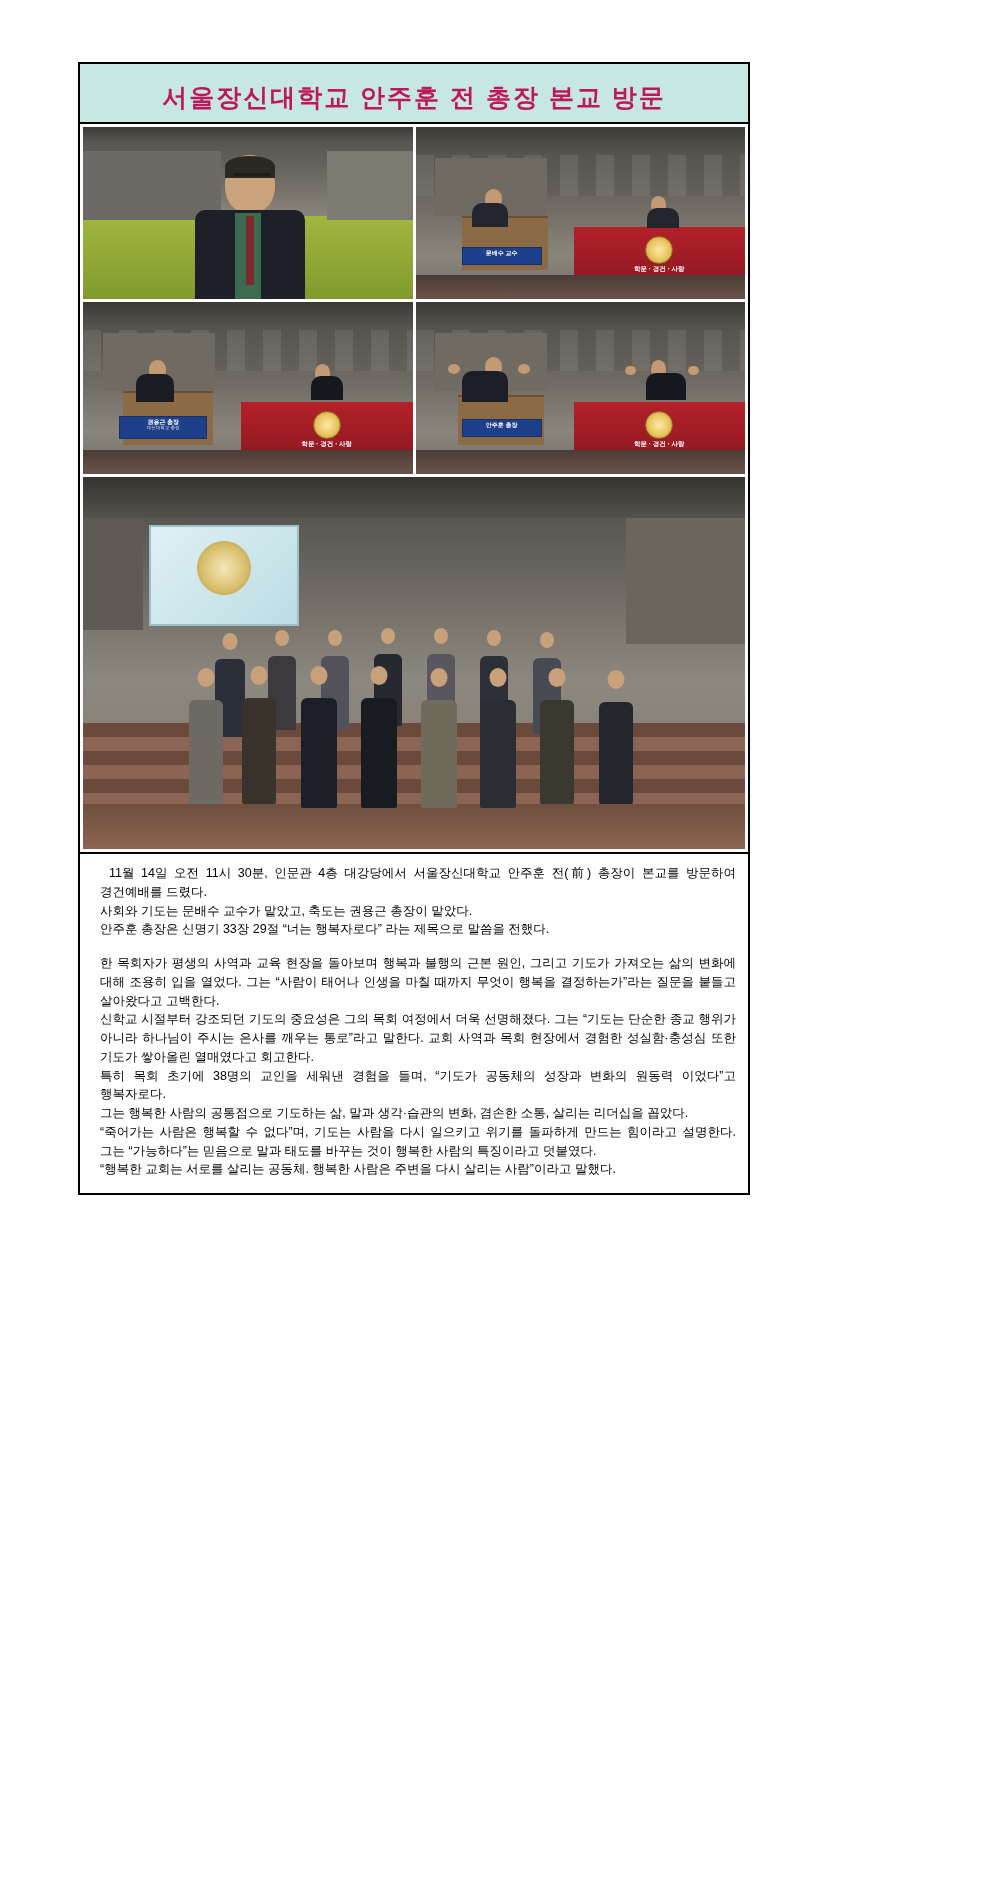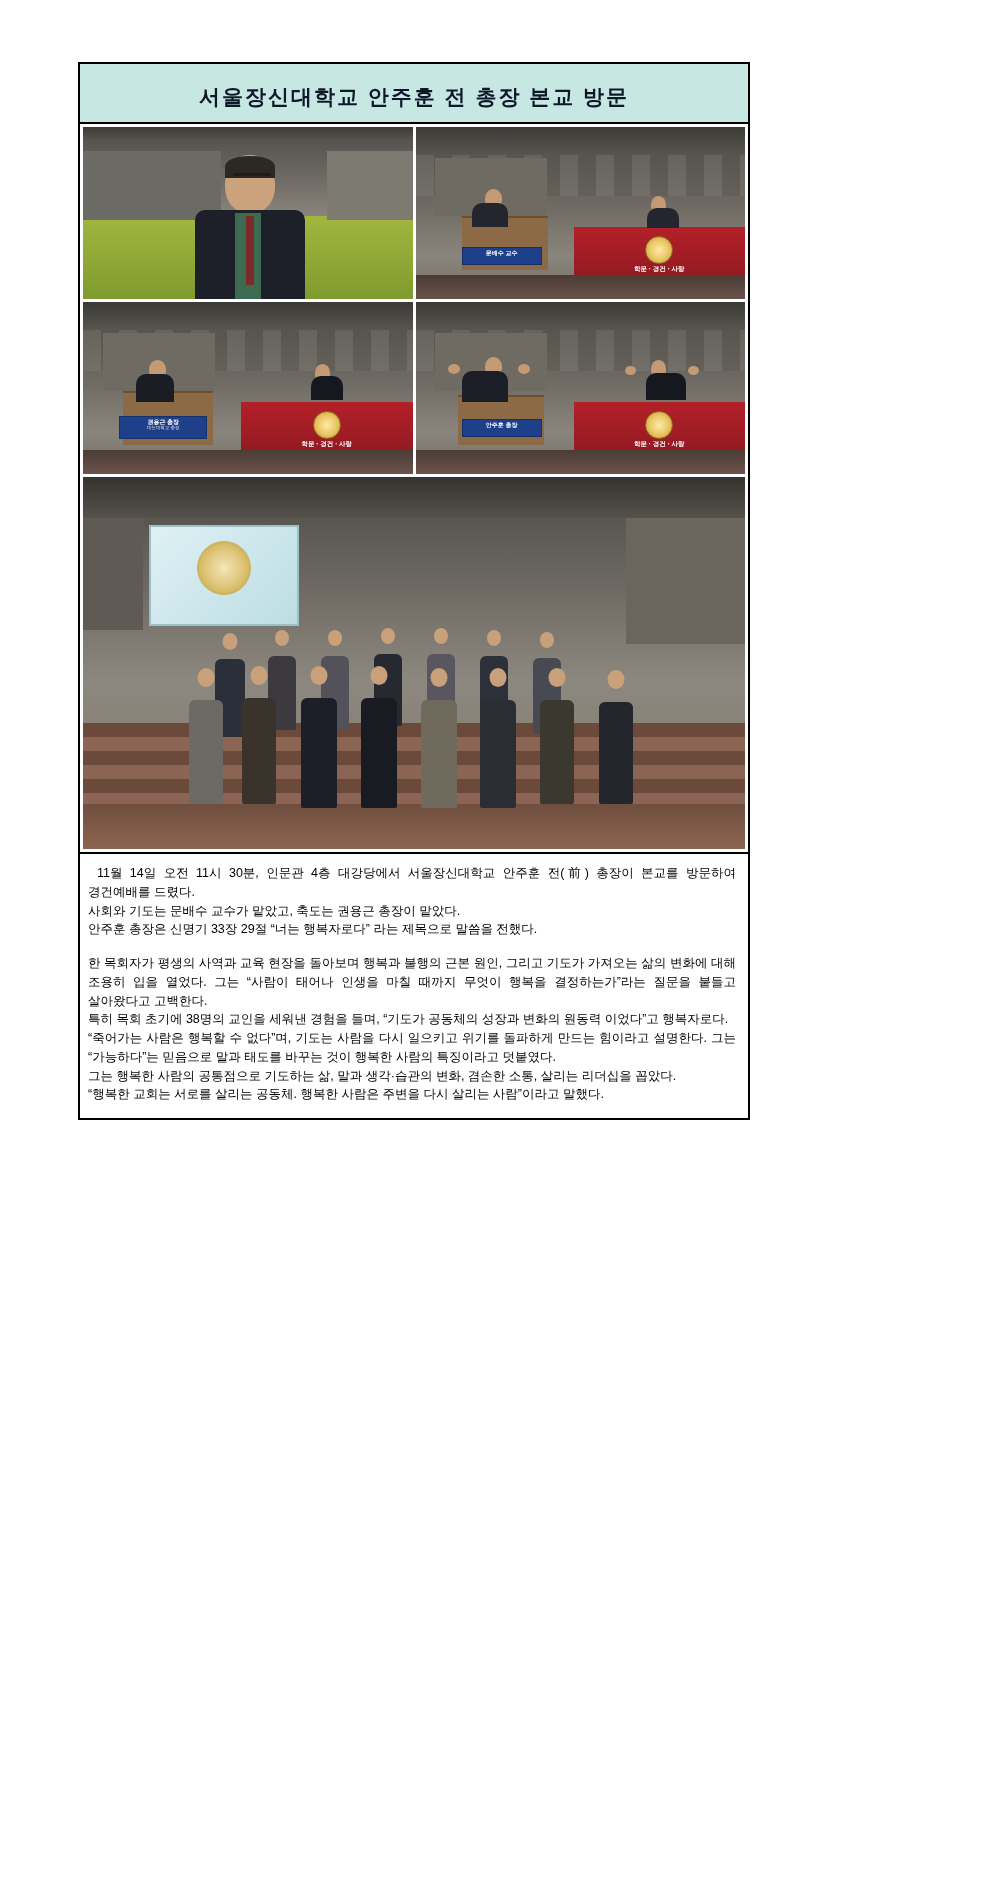--- a/index.html
+++ b/index.html
@@ -30,24 +30,24 @@
   }
   .title-bar {
     background: #c6e7e2;
     border-bottom: 2px solid #000000;
     height: 58px;
     display: flex;
     align-items: center;
     justify-content: center;
   }
   .title-bar .title-text {
-    font-size: 21px;
+    font-size: 25px;
     font-weight: bold;
     letter-spacing: 2px;
-    color: #0f172a;
+    color: #be185d;
     white-space: nowrap;
     margin-top: 8px;
   }
   .photo-grid {
     display: grid;
     grid-template-columns: 1fr 1fr;
     gap: 3px;
     padding: 3px 3px 0 3px;
     background: #ffffff;
   }
@@ -152,21 +152,21 @@
     position: absolute; left: 50%; transform: translateX(-50%);
     border-radius: 50%;
     background: #c8a07a;
   }
   .gp .gp-torso {
     position: absolute; left: 0; right: 0; bottom: 0;
     border-radius: 6px 6px 2px 2px;
   }
   .caption-wrap {
     border-top: 2px solid #000000;
-    padding: 10px 12px 14px 8px;
+    padding: 10px 12px 14px 20px;
     background: #ffffff;
   }
   .caption-wrap p {
     margin: 0;
     font-size: 12.5px;
     line-height: 1.5;
     text-align: justify;
     color: #000000;
     word-break: keep-all;
   }
@@ -341,20 +341,21 @@
         <div class="gp-head" style="top:-16px;width:17px;height:19px;"></div>
         <div class="gp-torso" style="height:102px;background:#23262d;"></div>
       </div>
     </div>
 
     <div class="caption-wrap">
       <p class="lead">  11월 14일 오전 11시 30분, 인문관 4층 대강당에서 서울장신대학교 안주훈 전(前) 총장이 본교를 방문하여 경건예배를 드렸다.</p>
       <p>사회와 기도는 문배수 교수가 맡았고, 축도는 권용근 총장이 맡았다.</p>
       <p>안주훈 총장은 신명기 33장 29절 “너는 행복자로다” 라는 제목으로 말씀을 전했다.</p>
       <p class="gap">한 목회자가 평생의 사역과 교육 현장을 돌아보며 행복과 불행의 근본 원인, 그리고 기도가 가져오는 삶의 변화에 대해 조용히 입을 열었다. 그는 “사람이 태어나 인생을 마칠 때까지 무엇이 행복을 결정하는가”라는 질문을 붙들고 살아왔다고 고백한다.</p>
+      <p>신학교 시절부터 강조되던 기도의 중요성은 그의 목회 여정에서 더욱 선명해졌다. 그는 “기도는 단순한 종교 행위가 아니라 하나님이 주시는 은사를 깨우는 통로”라고 말한다. 교회 사역과 목회 현장에서 경험한 성실함·충성심 또한 기도가 쌓아올린 열매였다고 회고한다.</p>
       <p>특히 목회 초기에 38명의 교인을 세워낸 경험을 들며, “기도가 공동체의 성장과 변화의 원동력 이었다”고 행복자로다.</p>
+      <p>그는 행복한 사람의 공통점으로 기도하는 삶, 말과 생각·습관의 변화, 겸손한 소통, 살리는 리더십을 꼽았다.</p>
       <p>“죽어가는 사람은 행복할 수 없다”며, 기도는 사람을 다시 일으키고 위기를 돌파하게 만드는 힘이라고 설명한다. 그는 “가능하다”는 믿음으로 말과 태도를 바꾸는 것이 행복한 사람의 특징이라고 덧붙였다.</p>
-      <p>그는 행복한 사람의 공통점으로 기도하는 삶, 말과 생각·습관의 변화, 겸손한 소통, 살리는 리더십을 꼽았다.</p>
       <p>“행복한 교회는 서로를 살리는 공동체. 행복한 사람은 주변을 다시 살리는 사람”이라고 말했다.</p>
     </div>
 
   </div>
 </div>
 
 </body></html>

